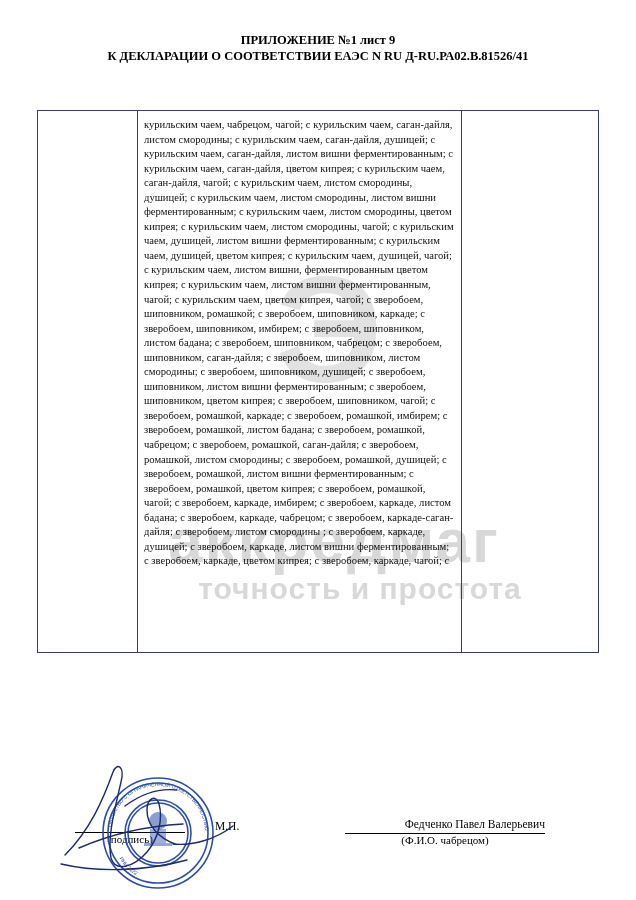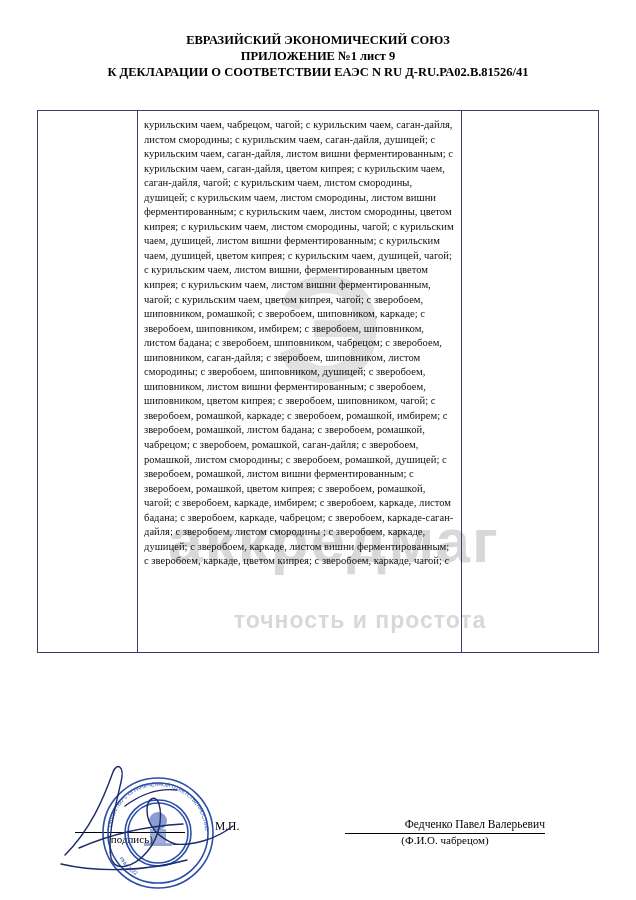--- a/index.html
+++ b/index.html
@@ -41,23 +41,23 @@
     letter-spacing: 2px;
   }
   .wm-main {
     left: 334px;
     top: 540px;
     transform: translate(-50%, -50%);
     font-size: 62px;
   }
   .wm-sub {
     left: 360px;
-    top: 620px;
+    top: 589px;
     transform: translate(-50%, -50%);
-    font-size: 23px;
+    font-size: 30px;
     letter-spacing: 1px;
   }
   .wm-glyph {
     left: 330px;
     top: 330px;
     transform: translate(-50%, -50%);
     font-size: 150px;
     color: #e2e2e2;
   }
 
@@ -208,21 +208,20 @@
 
 <div class="page">
 
   <div class="watermark">
     <div class="wm-text wm-glyph">Э</div>
     <div class="wm-text wm-main">аккредмаг</div>
     <div class="wm-text wm-sub">точность и простота</div>
   </div>
 
   <div class="header">
-    <div>ЕВРАЗИЙСКИЙ ЭКОНОМИЧЕСКИЙ СОЮЗ</div>
     <div>ПРИЛОЖЕНИЕ №1 лист 9</div>
     <div>К ДЕКЛАРАЦИИ О СООТВЕТСТВИИ ЕАЭС N RU Д-RU.РА02.В.81526/41</div>
   </div>
 
   <div class="doc-table">
     <div class="col-left"></div>
     <div class="col-mid">
       <div class="body-text">курильским чаем, чабрецом, чагой; с курильским чаем, саган-дайля, листом смородины; с курильским чаем, саган-дайля, душицей; с курильским чаем, саган-дайля, листом вишни ферментированным; с курильским чаем, саган-дайля, цветом кипрея; с курильским чаем, саган-дайля, чагой; с курильским чаем, листом смородины, душицей; с курильским чаем, листом смородины, листом вишни ферментированным; с курильским чаем, листом смородины, цветом кипрея; с курильским чаем, листом смородины, чагой; с курильским чаем, душицей, листом вишни ферментированным; с курильским чаем, душицей, цветом кипрея; с курильским чаем, душицей, чагой; с курильским чаем, листом вишни, ферментированным цветом кипрея; с курильским чаем, листом вишни ферментированным, чагой; с курильским чаем, цветом кипрея, чагой; с зверобоем, шиповником, ромашкой; с зверобоем, шиповником, каркаде; с зверобоем, шиповником, имбирем; с зверобоем, шиповником, листом бадана; с зверобоем, шиповником, чабрецом; с зверобоем, шиповником, саган-дайля; с зверобоем, шиповником, листом смородины; с зверобоем, шиповником, душицей; с зверобоем, шиповником, листом вишни ферментированным; с зверобоем, шиповником, цветом кипрея; с зверобоем, шиповником, чагой; с зверобоем, ромашкой, каркаде; с зверобоем, ромашкой, имбирем; с зверобоем, ромашкой, листом бадана; с зверобоем, ромашкой, чабрецом; с зверобоем, ромашкой, саган-дайля; с зверобоем, ромашкой, листом смородины; с зверобоем, ромашкой, душицей; с зверобоем, ромашкой, листом вишни ферментированным; с зверобоем, ромашкой, цветом кипрея; с зверобоем, ромашкой, чагой; с зверобоем, каркаде, имбирем; с зверобоем, каркаде, листом бадана; с зверобоем, каркаде, чабрецом; с зверобоем, каркаде-саган-дайля; с зверобоем, листом смородины ; с зверобоем, каркаде, душицей; с зверобоем, каркаде, листом вишни ферментированным; с зверобоем, каркаде, цветом кипрея; с зверобоем, каркаде, чагой; с</div>
     </div>
     <div class="col-right"></div>

